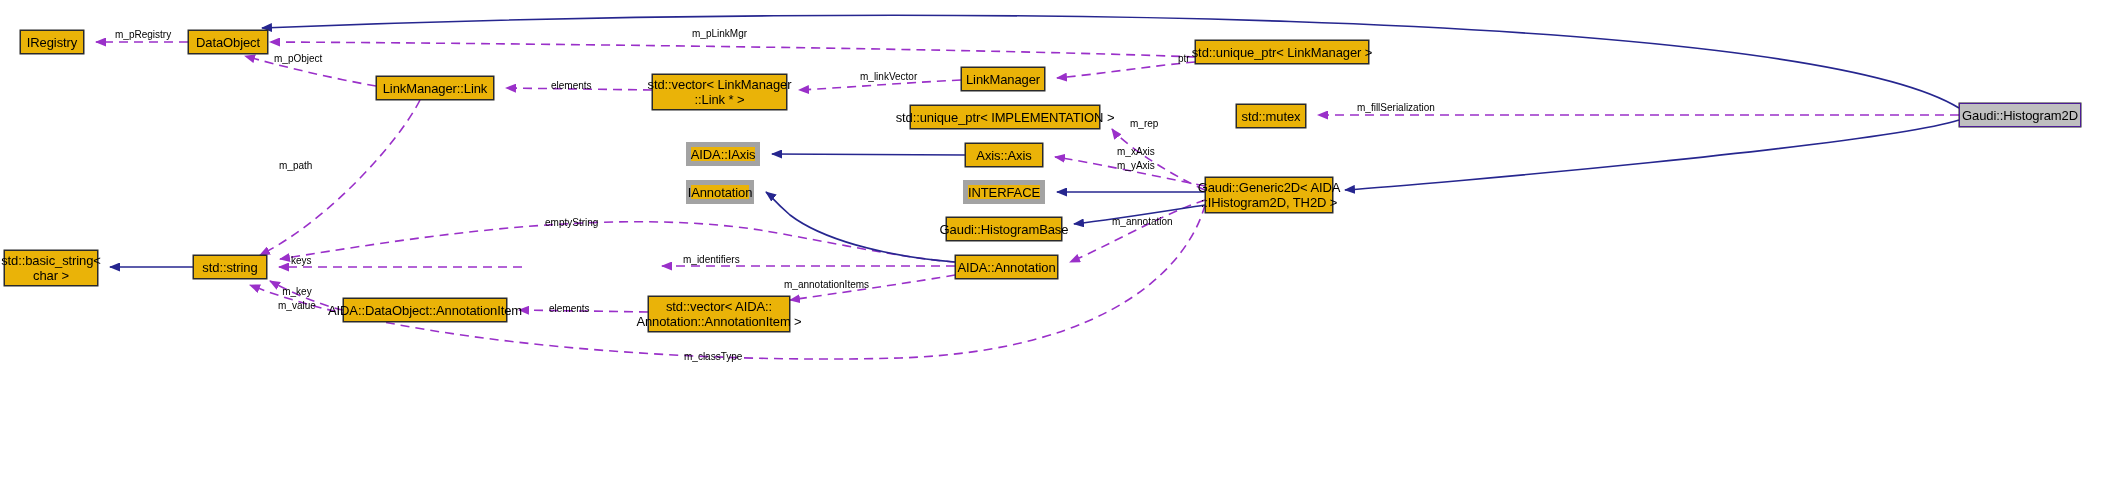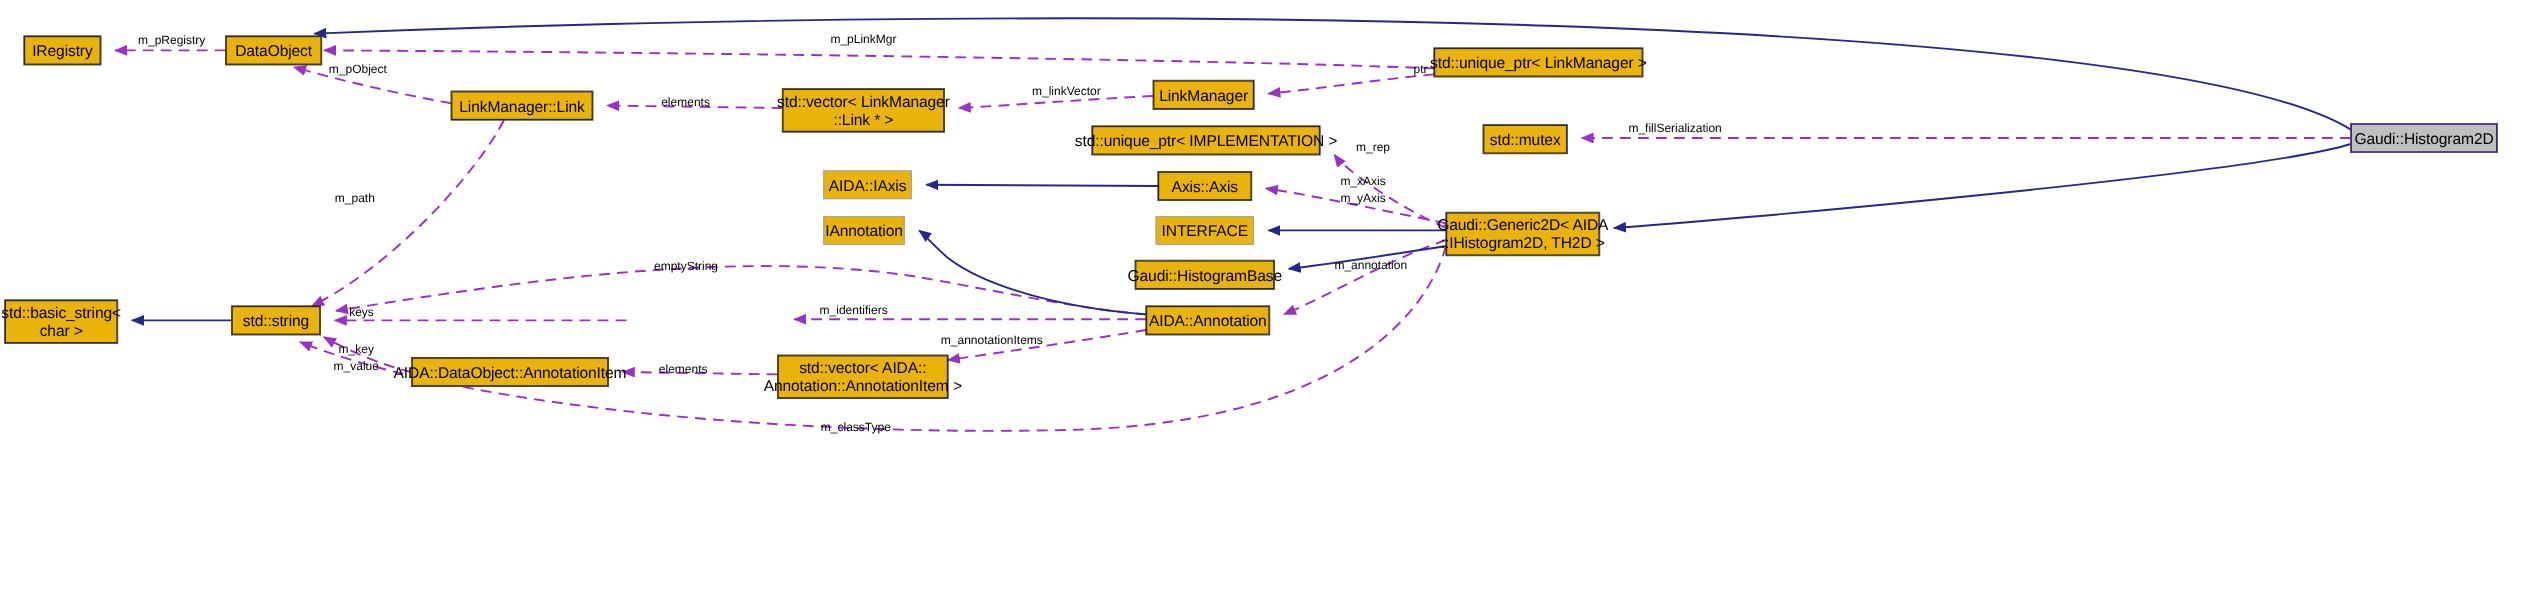--- a/index.html
+++ b/index.html
@@ -37,21 +37,21 @@
     line-height: 15px;
     white-space: pre;
     z-index: 5;
     letter-spacing: -0.1px;
   }
   .node.solid {
     border: 1px solid #2a2a2a;
     box-shadow: 0 0 0 0.5px #2a2a2a;
   }
   .node.faint {
-    border: 1px solid #a3a3a3;
+    border: 5px solid #a3a3a3;
   }
   .node.current {
     background: #bfbfbf;
     border: 1px solid #4c1d95;
     box-shadow: 0 0 0 0.5px #2a2a2a;
   }
   .edge-label {
     position: absolute;
     font-size: 10px;
     line-height: 14px;

